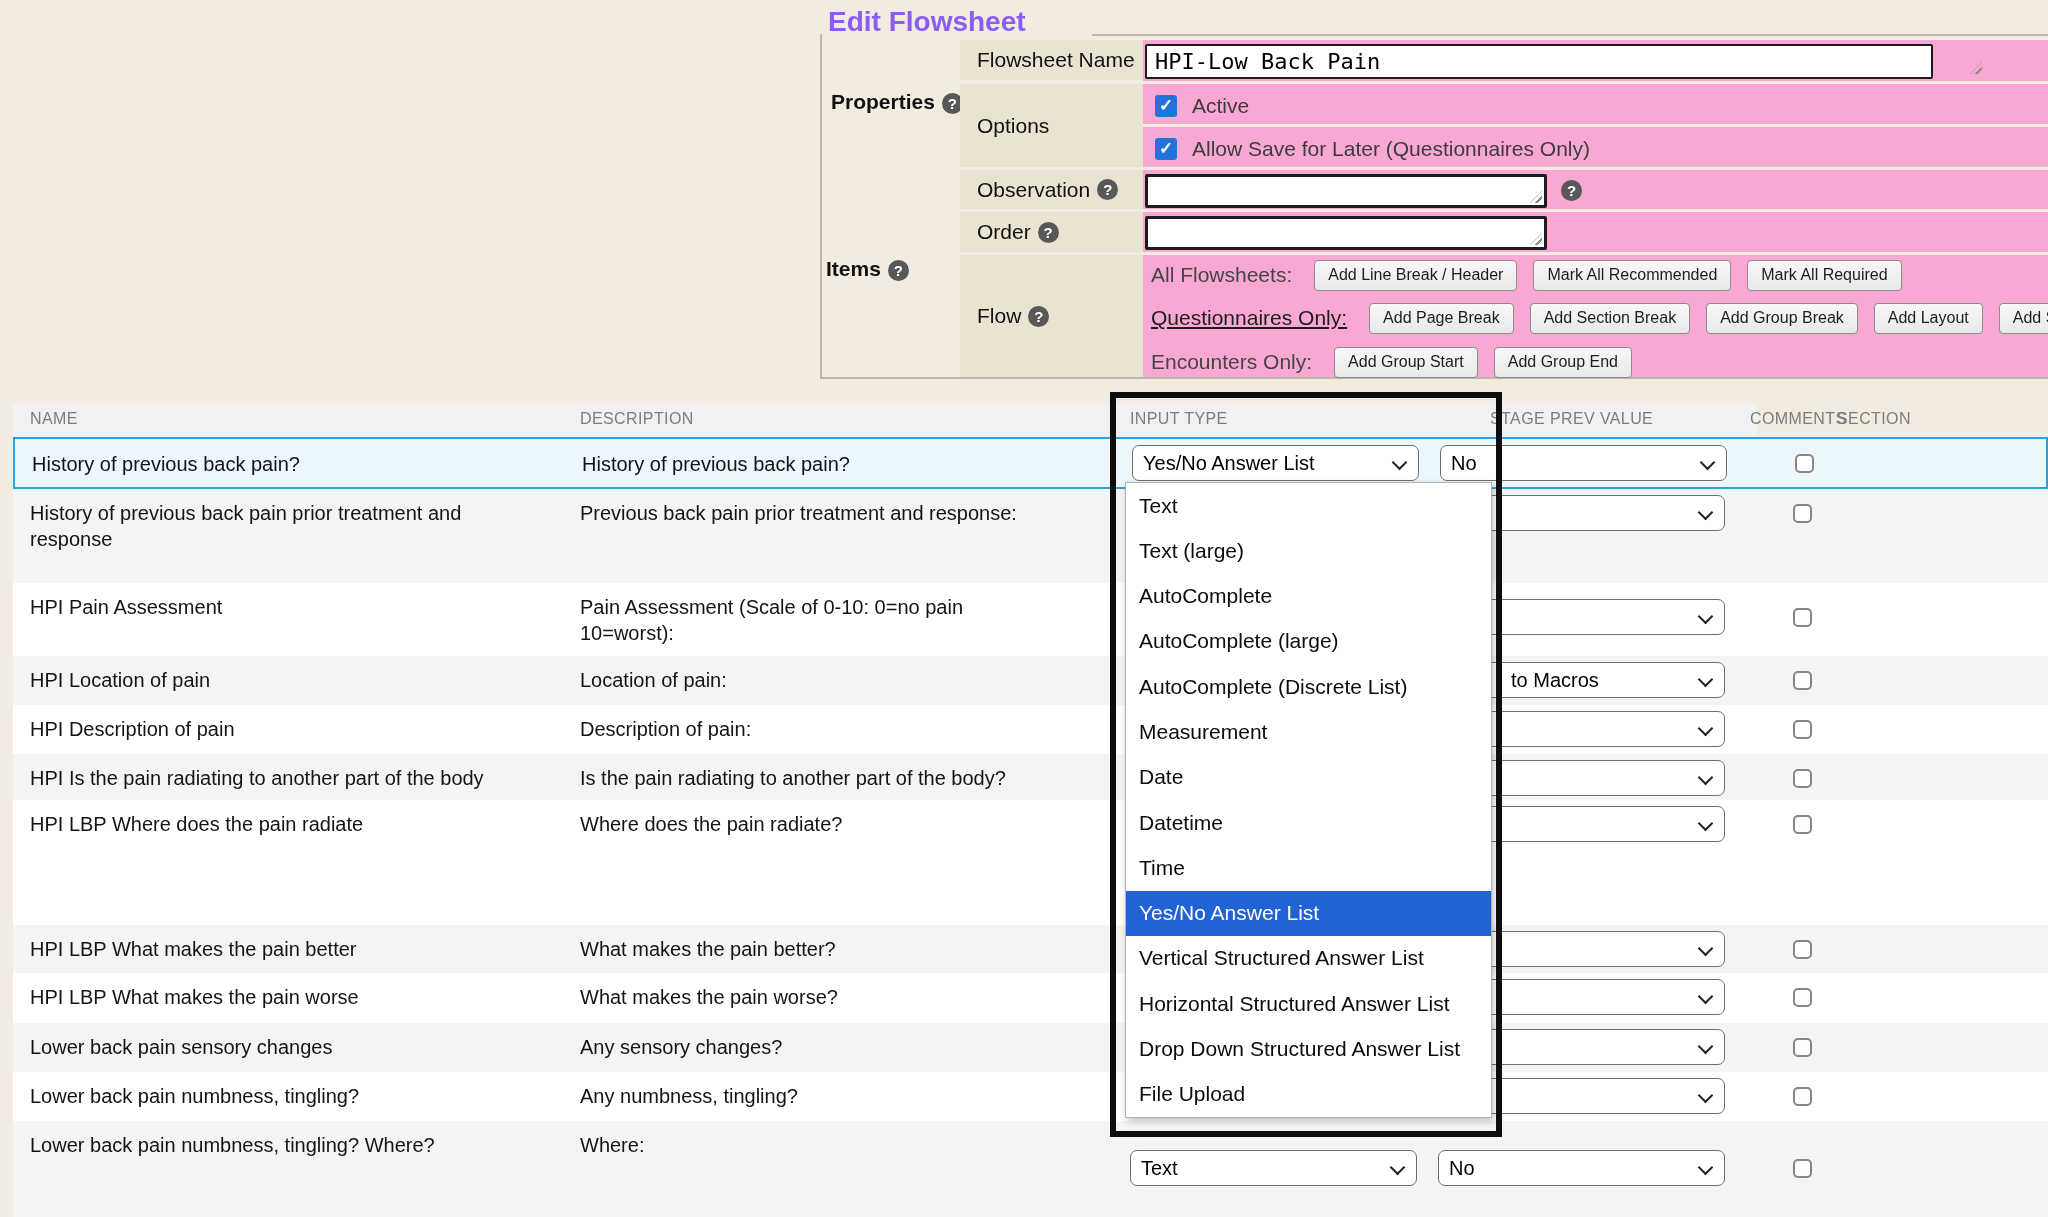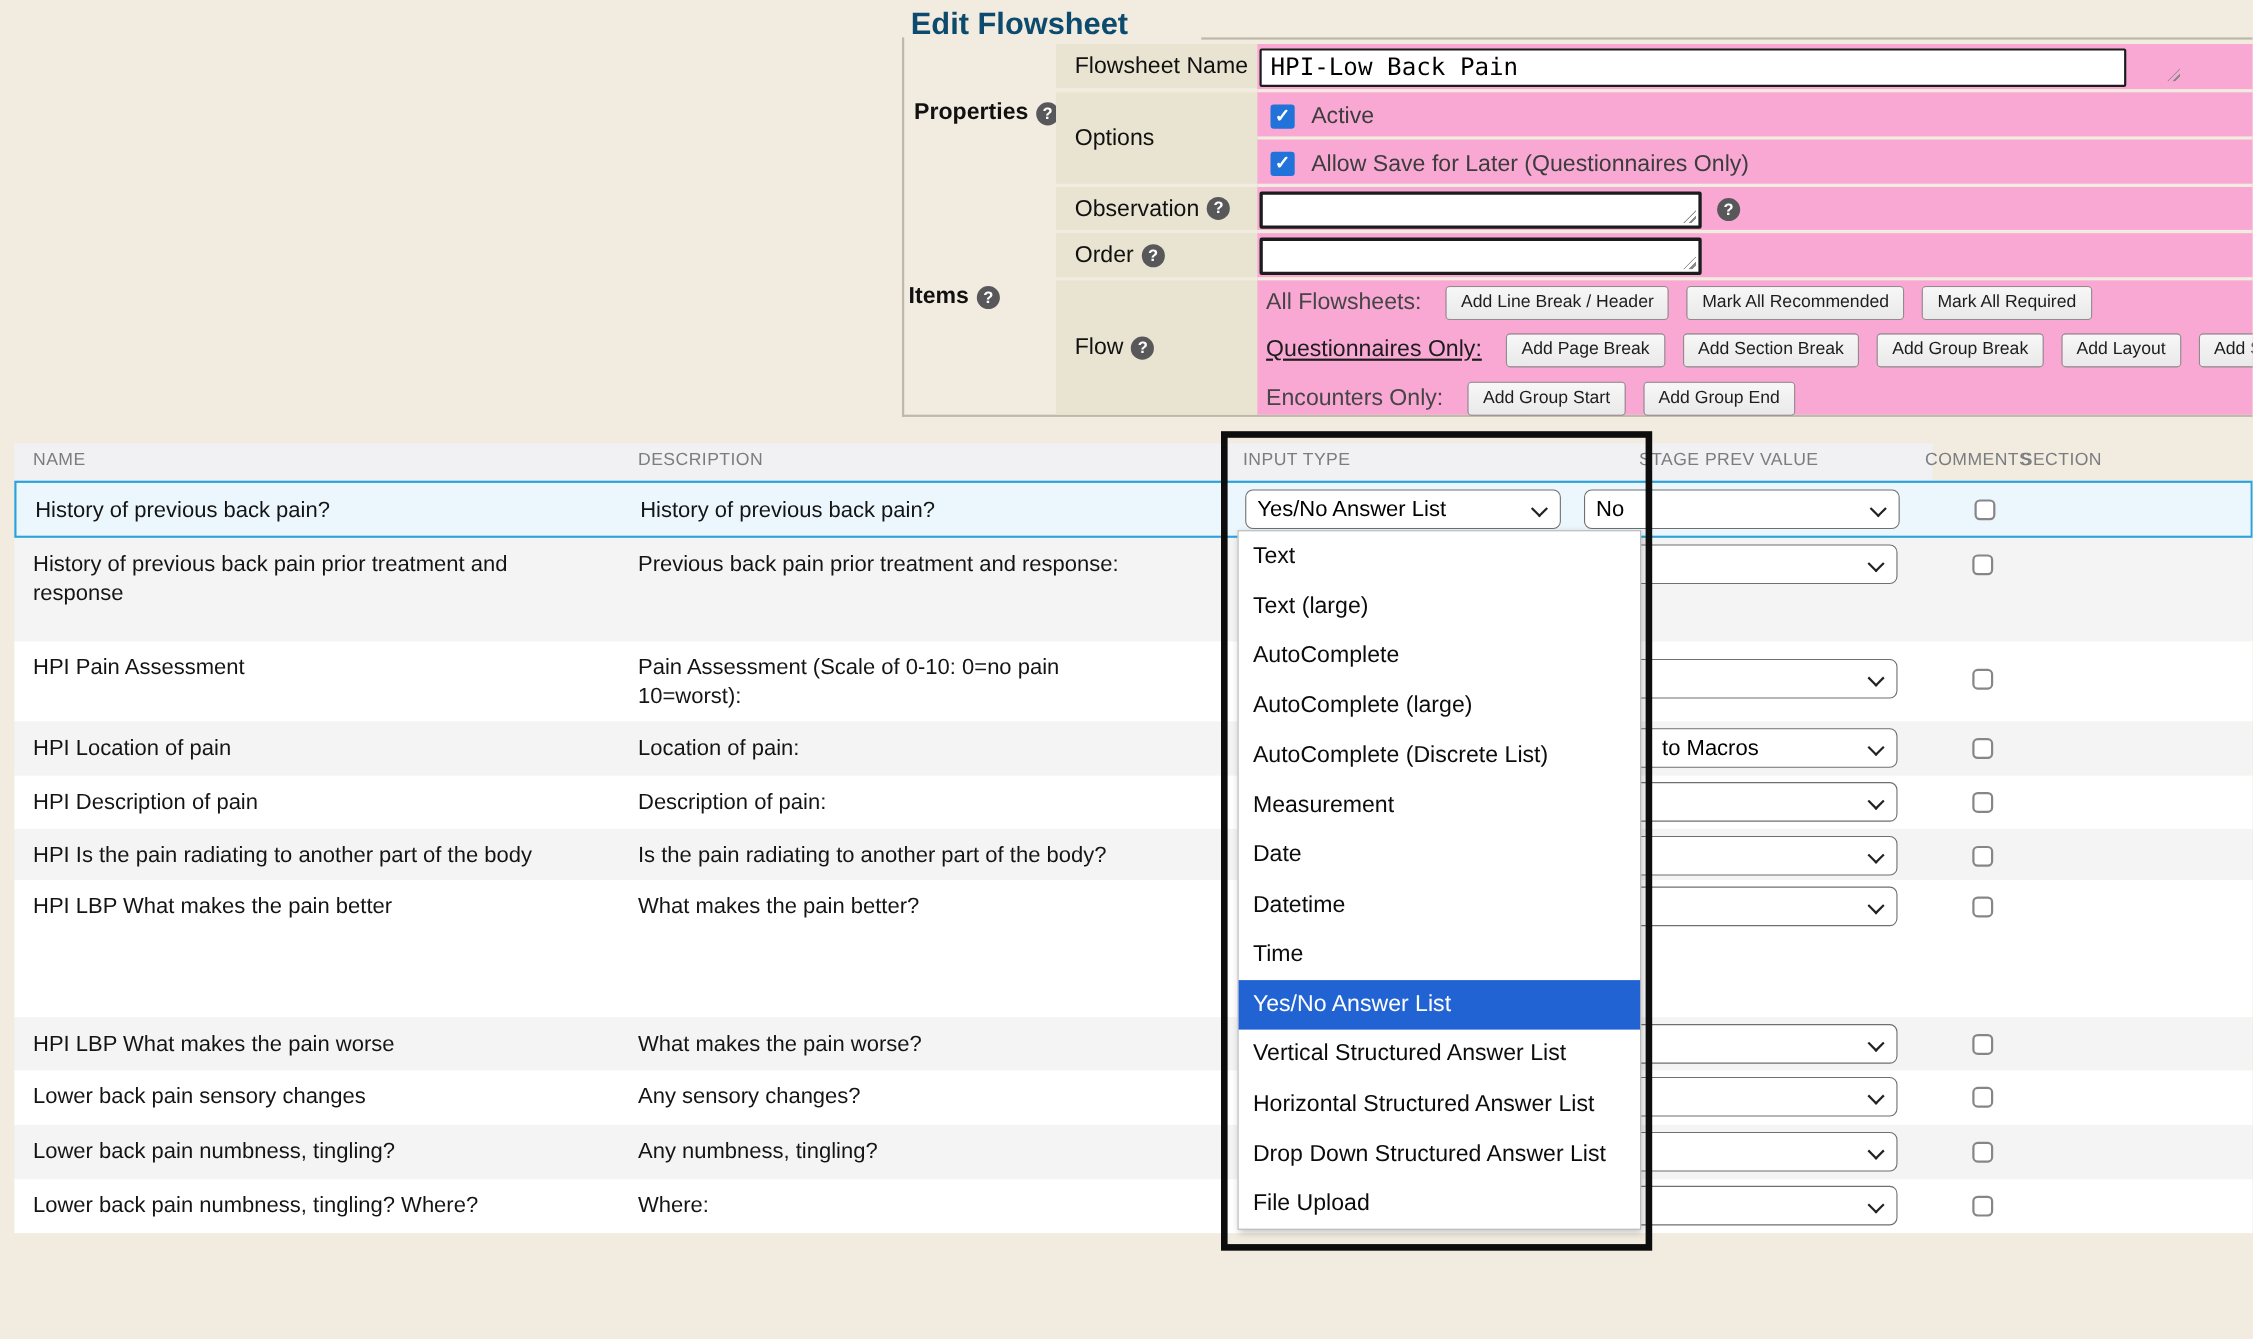--- a/index.html
+++ b/index.html
@@ -1,20 +1,20 @@
 <!DOCTYPE html>
 <html><head>
 <meta charset="utf-8">
 <style>
   html,body{margin:0;padding:0;}
   body{font-family:"Liberation Sans", sans-serif; background:#f1ecdf;}
   #screen{position:relative;width:2048px;height:1217px;overflow:hidden;background:#f1ecdf;}
 
   
-  .legend{position:absolute;left:828px;top:6px;font-size:28px;font-weight:bold;color:#0c4a6e;}
+  .legend{position:absolute;left:828px;top:6px;font-size:28px;font-weight:bold;color:#8b5cf6;}
   .fs-left-border{position:absolute;left:820px;top:34px;width:2px;height:345px;background:#bcb8aa;}
   .fs-bottom-border{position:absolute;left:820px;top:377px;width:1228px;height:2px;background:#bcb8aa;}
   .fs-top-border{position:absolute;left:1092px;top:34px;width:956px;height:2px;background:#bcb8aa;}
 
   .group-label{position:absolute;font-size:21px;font-weight:bold;color:#111;}
   .glabel-properties{left:831px;top:90px;}
   .glabel-items{left:826px;top:257px;}
 
   .label-cell{position:absolute;left:960px;width:183px;background:#e9e3d1;border-bottom:3px solid #f1ecdf;box-sizing:border-box;
     font-size:21px;color:#111;display:flex;align-items:center;padding-left:17px;}
@@ -271,20 +271,30 @@
         <div class="cell name">HPI Is the pain radiating to another part of the body</div>
         <div class="cell desc">Is the pain radiating to another part of the body?</div>
 
         <div class="select sel-stage">
           <span></span>
           <i class="chev"></i>
         </div>
         <span class="row-cb"></span>
       </div>
       <div class="trow">
+        <div class="cell name">HPI LBP Where does the pain radiate</div>
+        <div class="cell desc">Where does the pain radiate?</div>
+
+        <div class="select sel-stage">
+          <span></span>
+          <i class="chev"></i>
+        </div>
+        <span class="row-cb"></span>
+      </div>
+      <div class="trow">
         <div class="cell name">HPI LBP What makes the pain better</div>
         <div class="cell desc">What makes the pain better?</div>
 
         <div class="select sel-stage">
           <span></span>
           <i class="chev"></i>
         </div>
         <span class="row-cb"></span>
       </div>
       <div class="trow">

